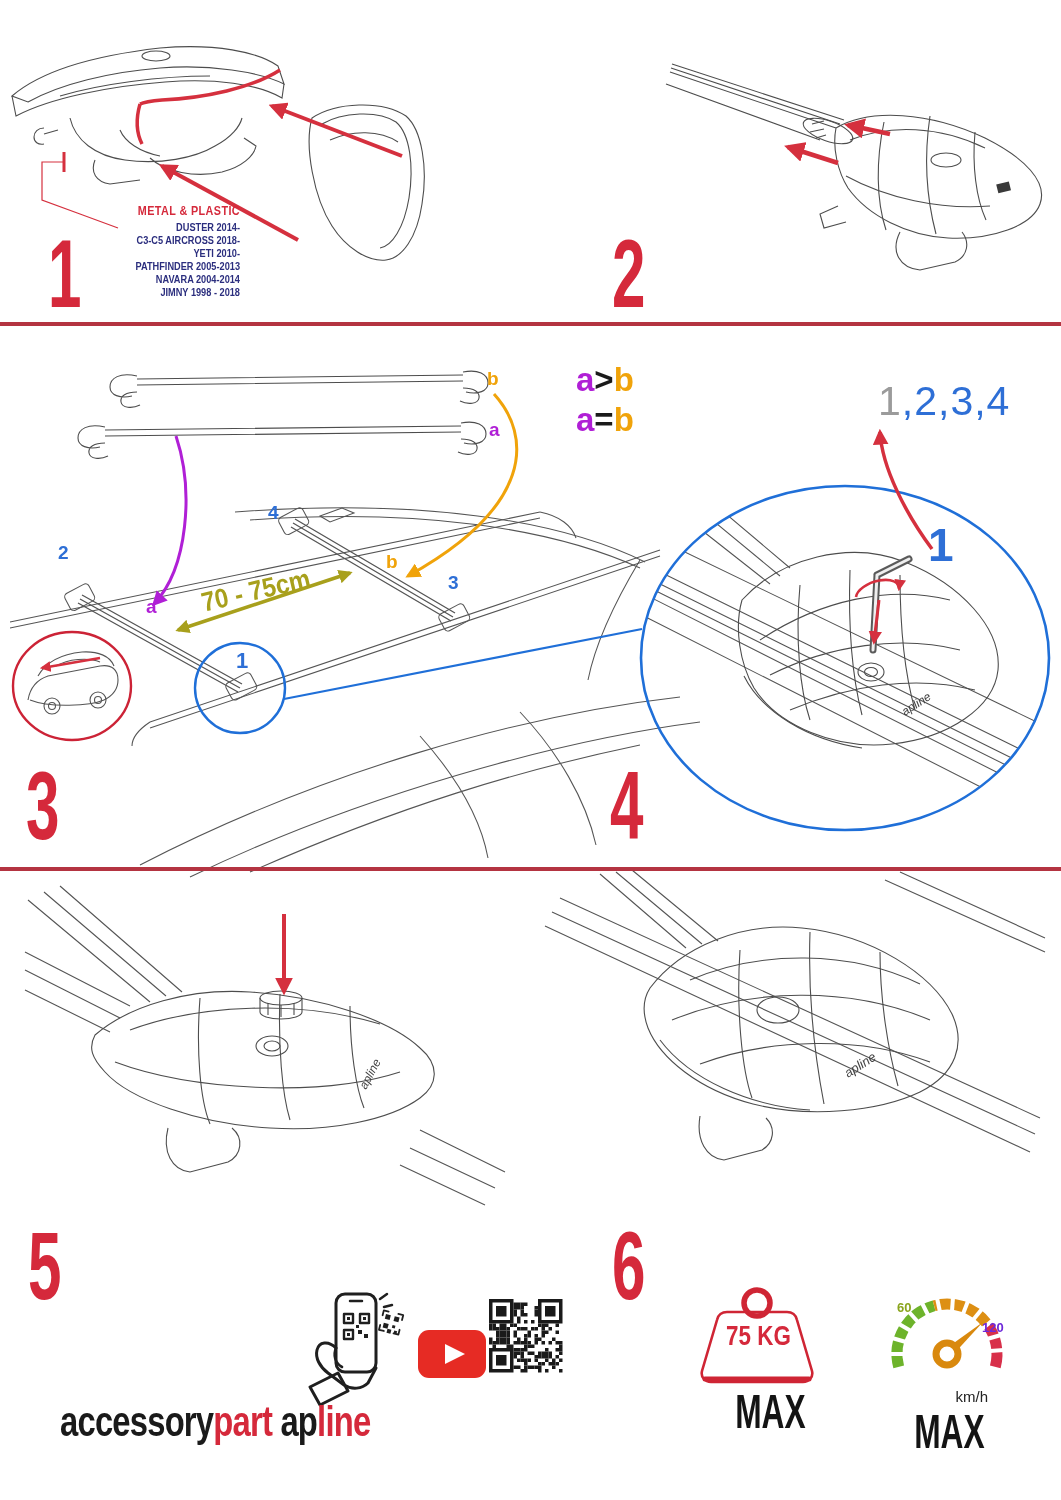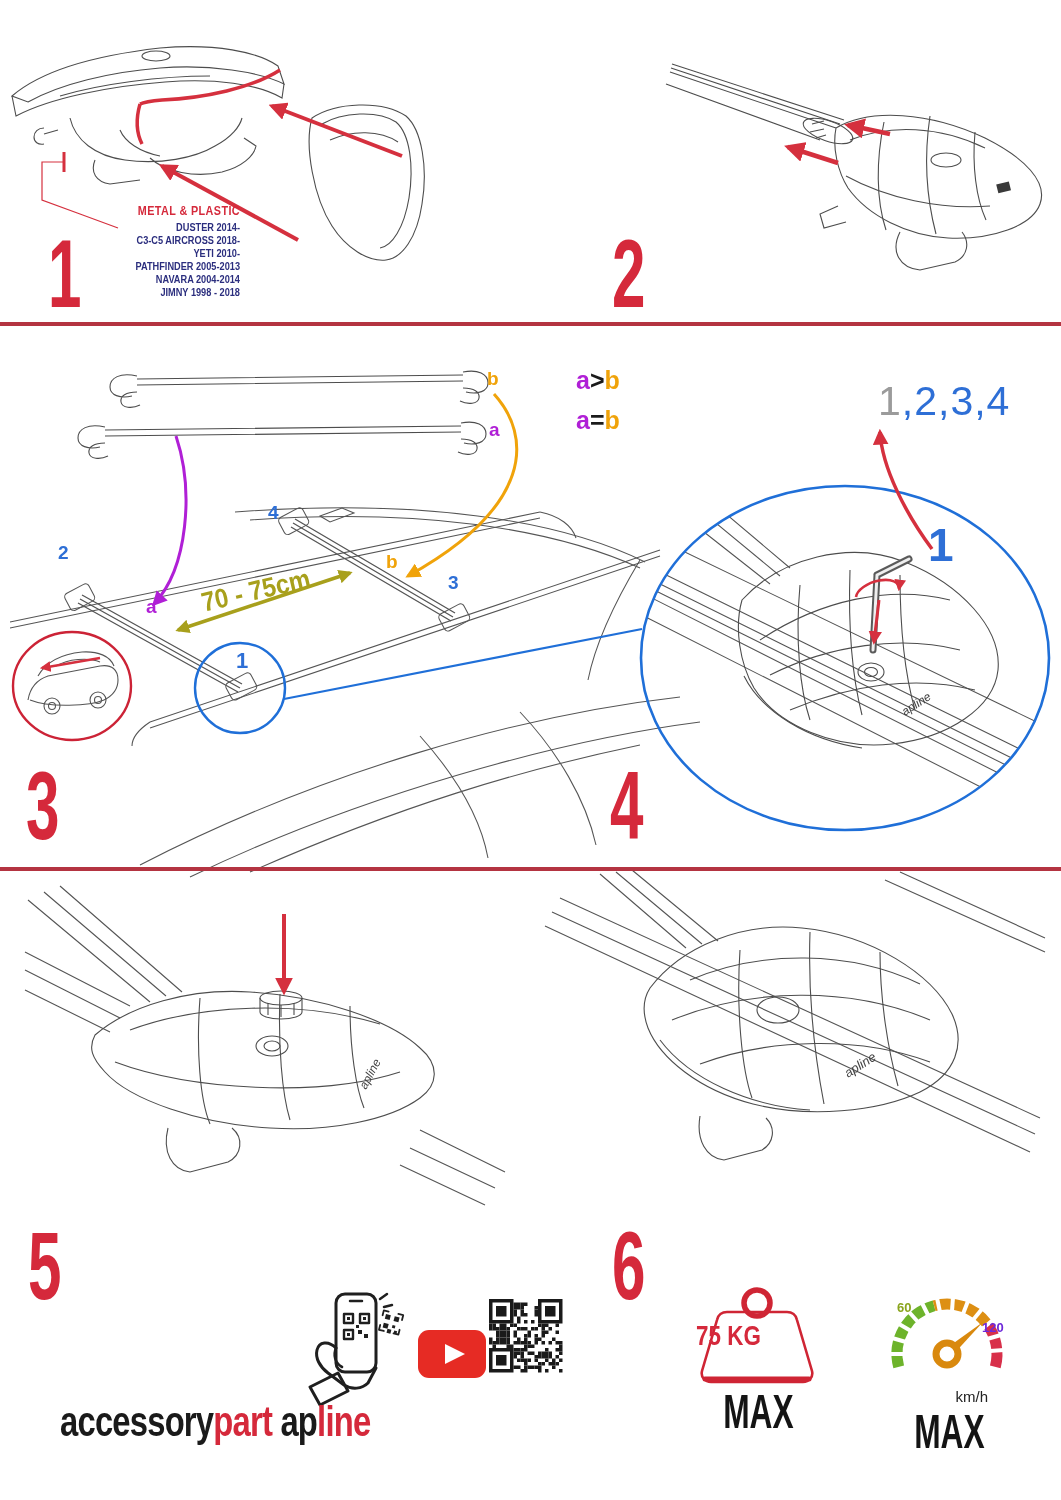--- a/index.html
+++ b/index.html
@@ -7,31 +7,31 @@
   svg{display:block}
   .art{position:absolute;left:0;top:0;z-index:1}
   .txt{position:absolute;z-index:3;white-space:nowrap}
   .cond-l{display:inline-block;transform:scaleX(.62);transform-origin:0 50%}
   .cond-c{display:inline-block;transform:scaleX(.66);transform-origin:50% 50%}
   .stepnum{font-weight:700;font-size:97px;line-height:.74;color:#d5293b}
   .divider{position:absolute;left:0;width:1061px;height:4px;background:#b43441;z-index:4}
   .models-block{left:40px;top:203px;width:200px;text-align:right;transform:scaleX(.8);transform-origin:100% 0}
   .mat-title{color:#d5293b;font-weight:700;font-size:13.5px;letter-spacing:.5px;margin-bottom:3px}
   .model-line{color:#2b2e7e;font-weight:700;font-size:11.5px;line-height:13px}
-  .cmp{font-size:25px;font-weight:700;line-height:40px}
+  .cmp{font-size:33px;font-weight:700;line-height:40px}
   .c-purple{color:#b01fd6}.c-orange{color:#f0a30a}.c-black{color:#1a1a1a}
   .c-blue{color:#2e6fd6}.c-gray{color:#9b9b9b}
   .seq{font-size:41px;font-weight:400;letter-spacing:1px}
   .blab{font-size:19px;font-weight:700}
   .measure{font-size:27px;font-weight:700;color:#a8a01c;transform:rotate(-13deg) scaleX(.9);transform-origin:0 50%}
   .big1{font-size:46px;font-weight:700;color:#2e6fd6}
   .circ1{font-size:22px;font-weight:700;color:#2e6fd6}
   .brand{font-size:106px;font-weight:700;color:#2b2b80;line-height:1}
   .wordmark{font-size:42px;font-weight:700;letter-spacing:-1px;transform:scaleX(.78);transform-origin:0 50%}
-  .maxlab{font-size:48px;font-weight:700;color:#141414;text-align:center}
+  .maxlab{font-size:48px;font-weight:700;color:#141414;text-align:right}
   .kg{font-size:28px;font-weight:700;color:#d5293b;text-align:center}
   .gauge-num{font-size:13px;font-weight:700}
   .kmh{font-size:15px;color:#222;text-align:right;font-weight:400}
   .icon{position:absolute;z-index:2}
 </style>
 </head>
 <body>
 
 <div class="page">
 
@@ -454,21 +454,21 @@
       </svg>
   </div>
 
   <div class="icon" style="left:690px;top:1284px">
     <svg width="135" height="106" viewBox="0 0 135 106" fill="none" stroke="#cf2534">
       <circle cx="67" cy="19" r="13" stroke-width="5.5"></circle>
       <path d="M37,28 L97,28 C102,28 106,31 107,36 L122,87 C123.5,93 119,98 113,98 L21,98 C15,98 10.5,93 12,87 L27,36 C28,31 32,28 37,28 Z" stroke-width="2.6"></path>
       <path d="M15,95 L119,95" stroke-width="5" stroke-linecap="round"></path>
     </svg>
   </div>
-  <div class="txt kg" style="left:668px;top:1320px;width:120px"><span class="cond-c" style="transform:scaleX(.8)">75 KG</span></div>
+  <div class="txt kg" style="left:698px;top:1320px;width:120px"><span class="cond-c" style="transform:scaleX(.8)">75 KG</span></div>
   <div class="txt maxlab" style="left:692px;top:1384px;width:132px"><span class="cond-c">MAX</span></div>
 
   <div class="icon" style="left:875px;top:1282px">
     <svg width="145" height="112" viewBox="0 0 145 112" fill="none">
       <path d="M23.7,84.9 A50,50 0 0 1 59.1,23.7" stroke="#6db32b" stroke-width="11"></path>
       <path d="M59.1,23.7 A50,50 0 0 1 111.4,41.2" stroke="#dd8f13" stroke-width="11"></path>
       <path d="M111.4,41.2 A50,50 0 0 1 120.3,84.9" stroke="#d8304a" stroke-width="11"></path>
       <g stroke="#ffffff" stroke-width="4">
         <line x1="29" y1="72" x2="15" y2="72"></line>
           <line x1="31" y1="60" x2="17" y2="56"></line>

